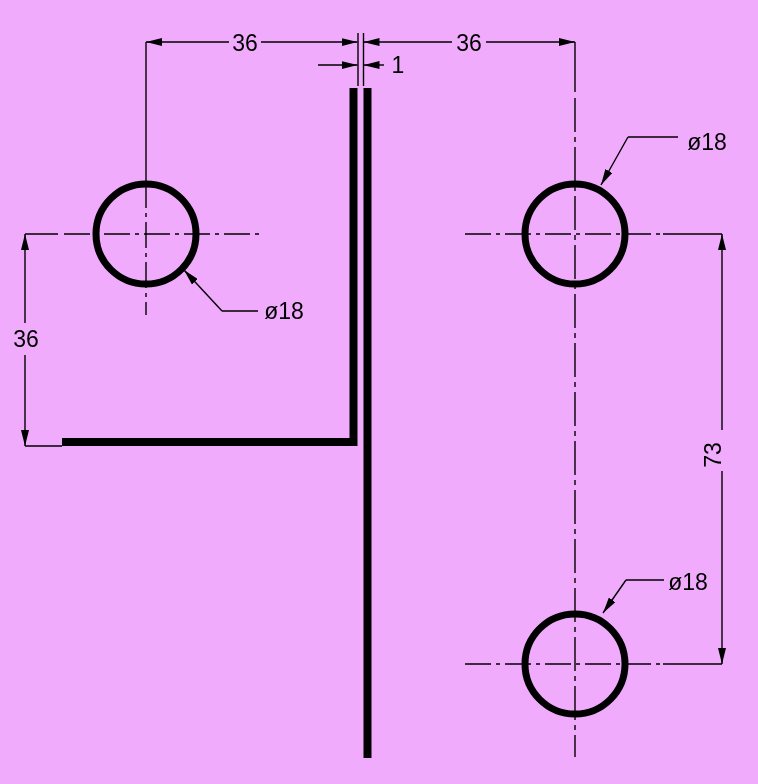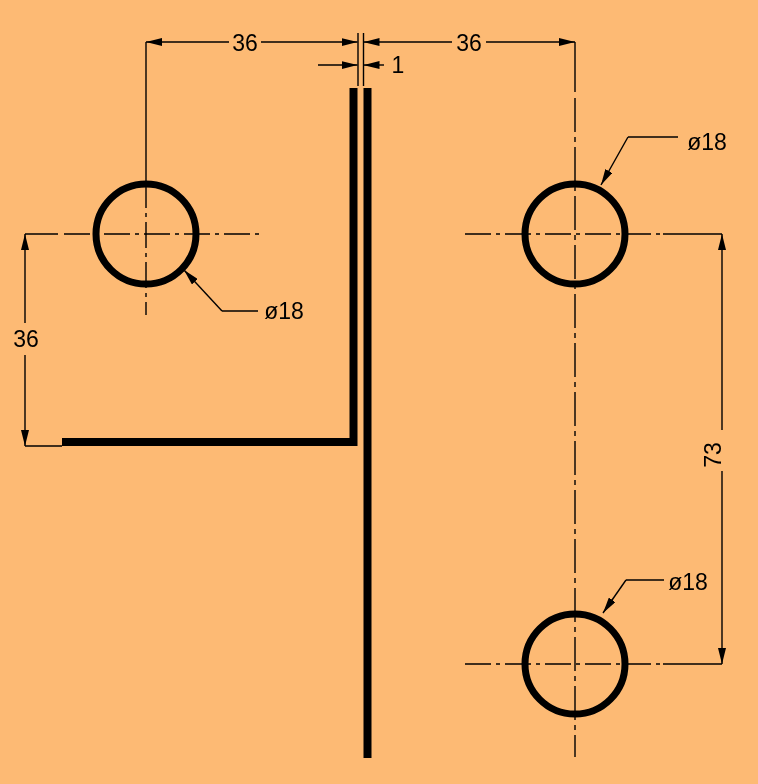--- a/index.html
+++ b/index.html
@@ -4,21 +4,21 @@
 <style>
   html, body {
     margin: 0;
     padding: 0;
     background: #ffffff;
   }
   .page {
     position: relative;
     width: 758px;
     height: 784px;
-    background: #fdba74;
+    background: #f0abfc;
     overflow: hidden;
   }
   svg text {
     font-family: "Liberation Sans", sans-serif;
     font-size: 23px;
     fill: #000000;
   }
   .thick { stroke: #000000; stroke-width: 8; fill: none; }
   .hole  { stroke: #000000; stroke-width: 7; fill: none; }
   .thin  { stroke: #000000; stroke-width: 1.4; fill: none; }

